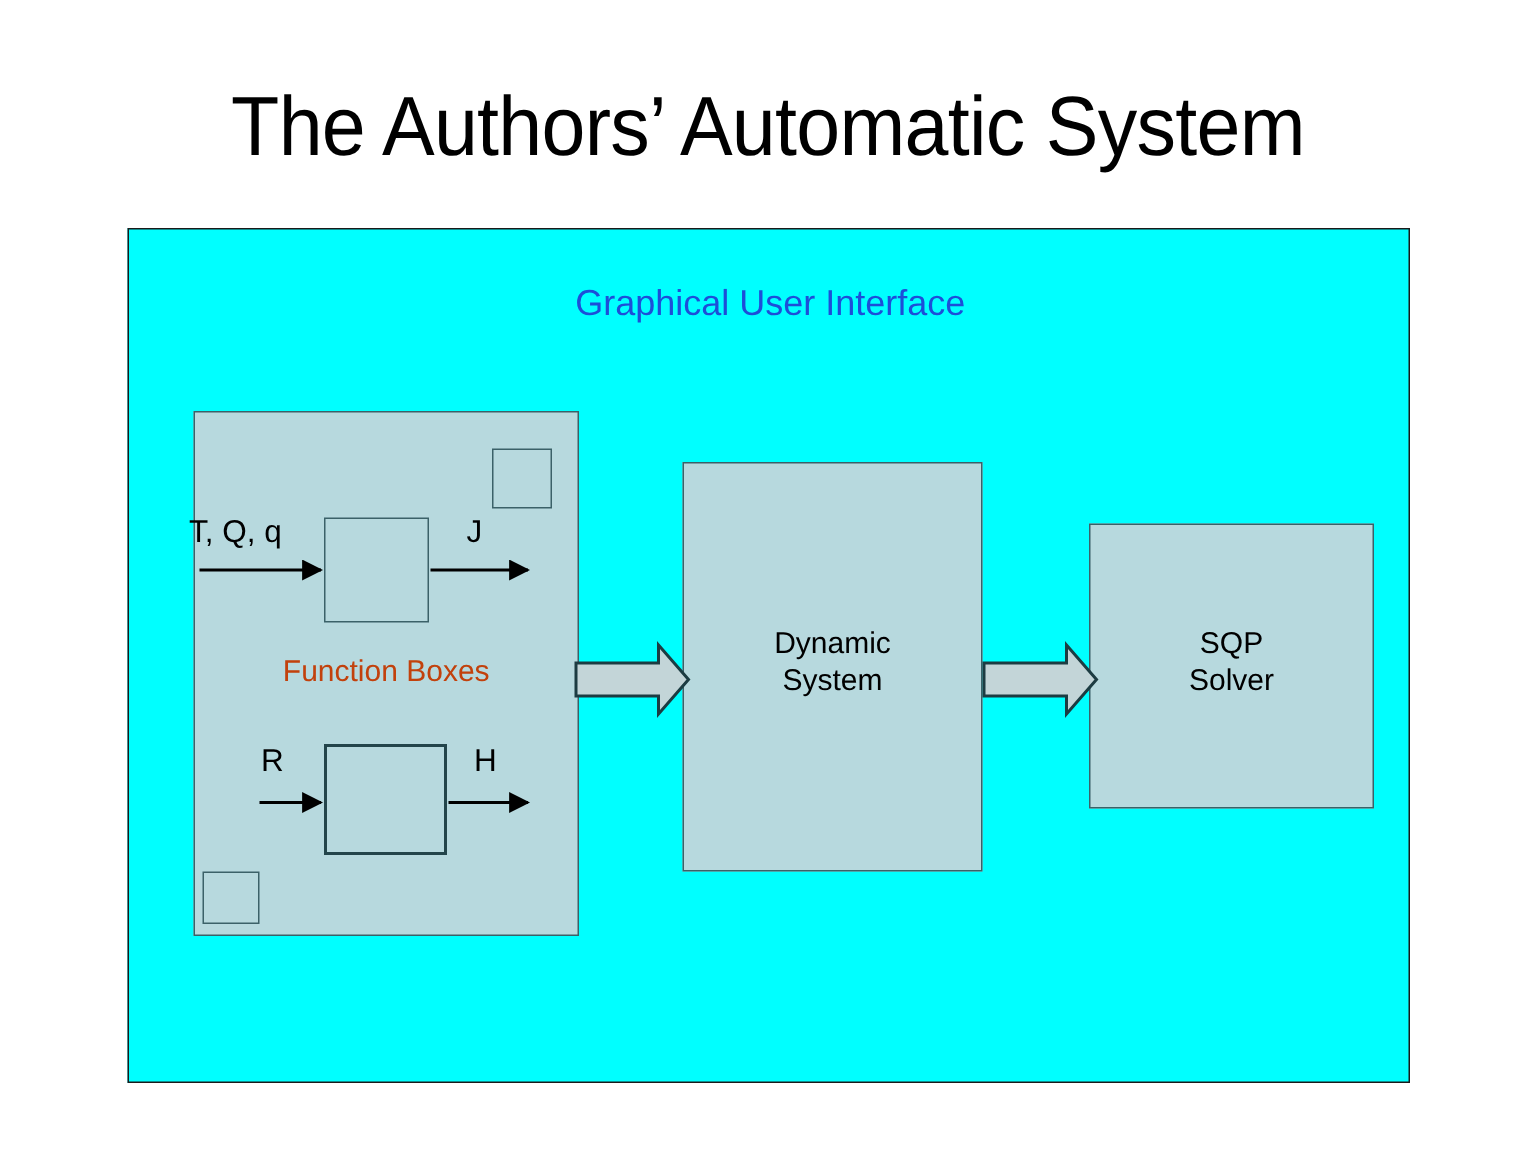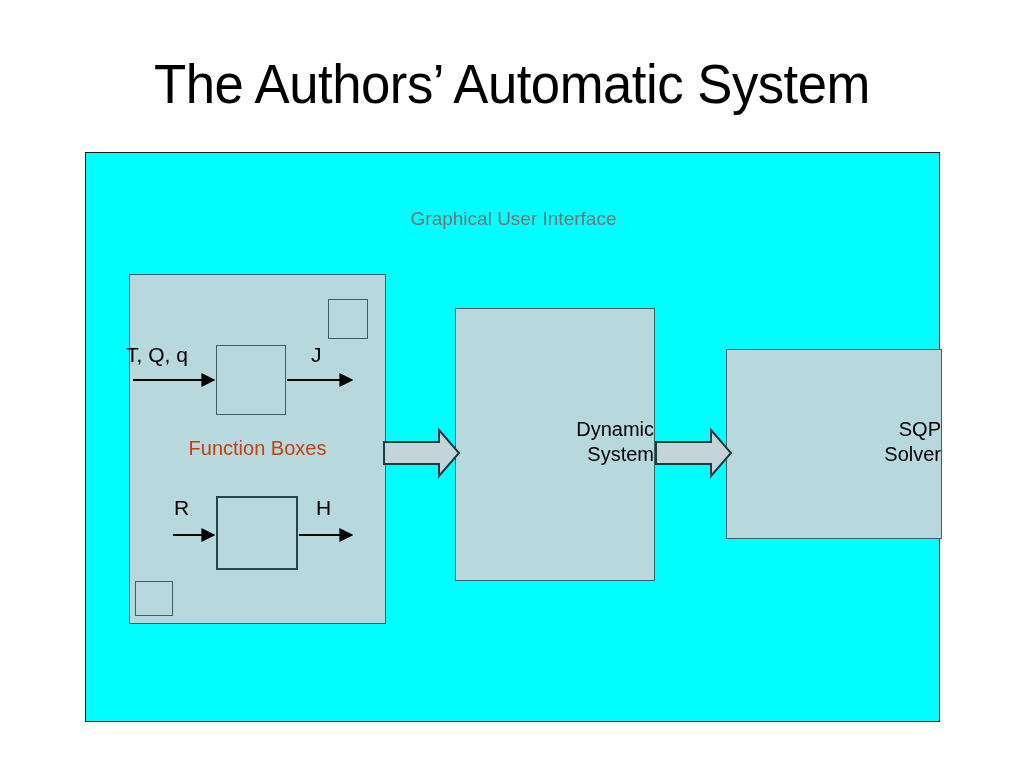--- a/index.html
+++ b/index.html
@@ -43,45 +43,45 @@
     height: 570px;
     background: #00ffff;
     border: 1px solid #1a1a1a;
     box-sizing: border-box;
   }
 
   
   #gui-label {
     position: absolute;
     left: 0;
-    top: 54px;
+    top: 38px;
     width: 855px;
     text-align: center;
-    font-size: 19px;
+    font-size: 24px;
     line-height: 24px;
-    color: #737373;
+    color: #1d4ed8;
     white-space: nowrap;
   }
 
   
   .blk {
     position: absolute;
     background: #b7d9de;
     border: 1px solid #3b6168;
     box-sizing: border-box;
   }
   .blk-strong {
     border: 2px solid #23454b;
   }
 
   .blk-text {
     position: absolute;
     left: 0;
     width: 100%;
-    text-align: right;
+    text-align: center;
     font-size: 20px;
     line-height: 25px;
     color: #000000;
     white-space: pre-line;
   }
 
   
   #panel-function-boxes {
     left: 43px;
     top: 121px;
@@ -132,21 +132,21 @@
   
   #block-dynamic-system {
     left: 369px;
     top: 155px;
     width: 200px;
     height: 273px;
   }
   #block-sqp-solver {
     left: 640px;
     top: 196px;
-    width: 216px;
+    width: 190px;
     height: 190px;
   }
 
   
   #arrow-layer {
     position: absolute;
     left: 0;
     top: 0;
     width: 855px;
     height: 570px;

